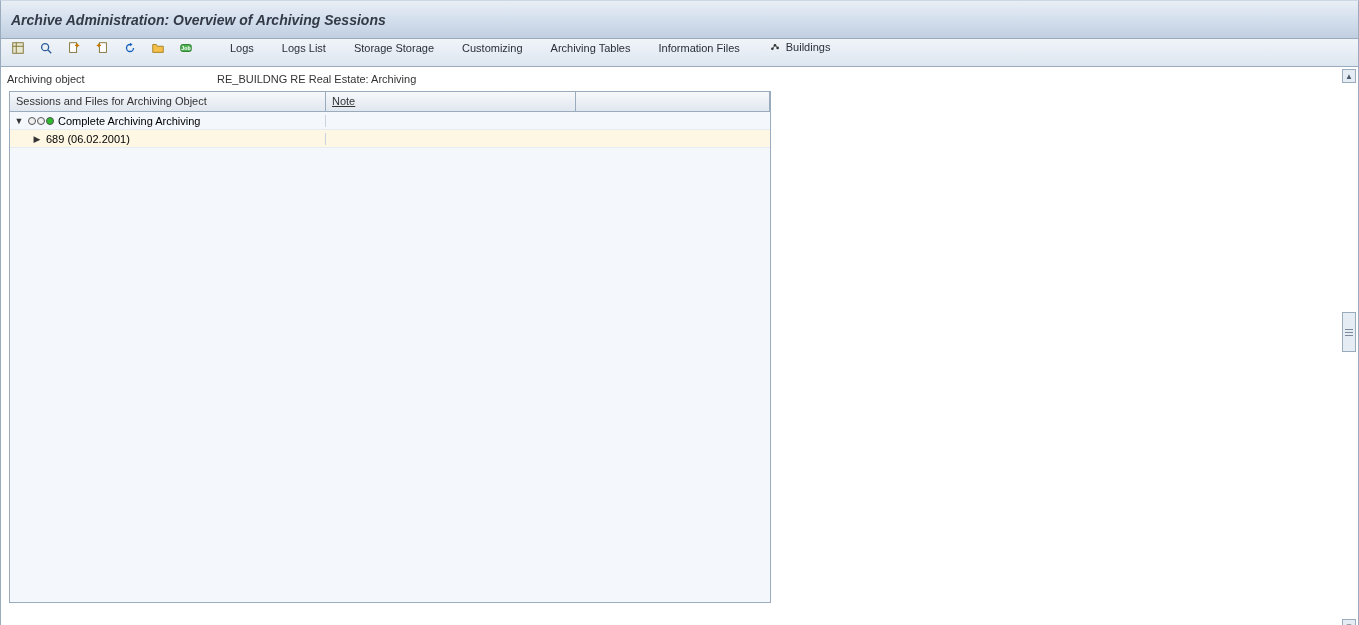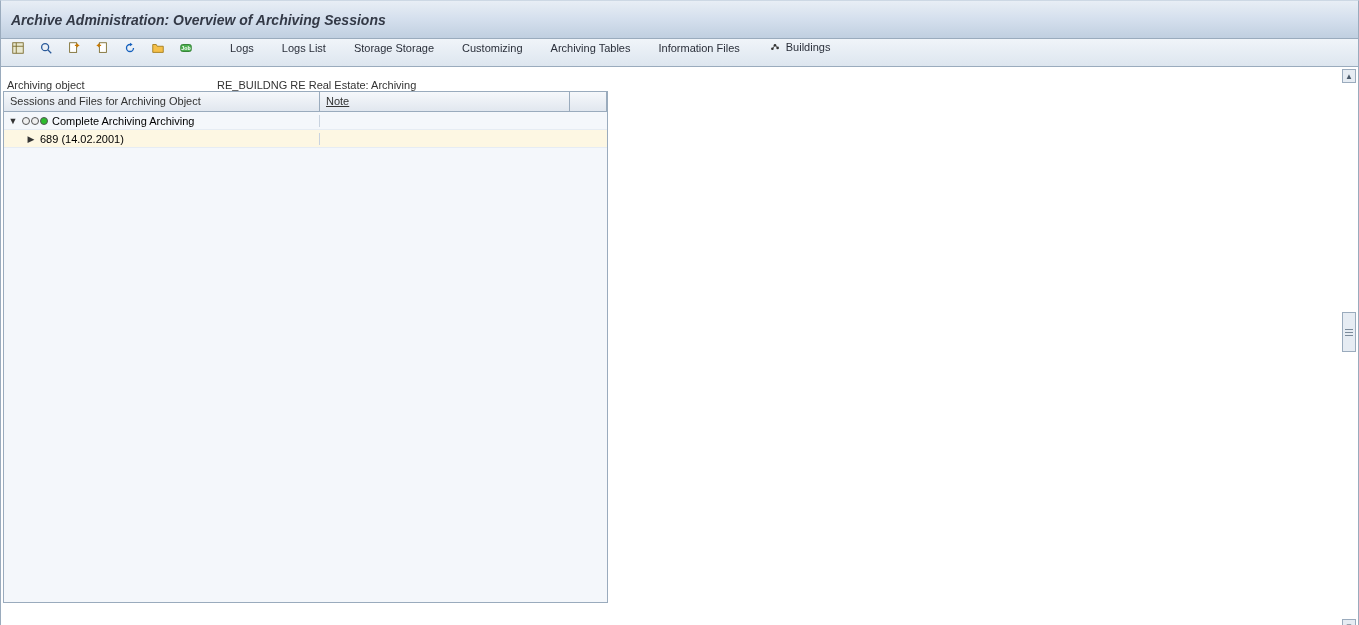--- a/index.html
+++ b/index.html
@@ -56,30 +56,30 @@
     .scroll-up { top: 2px; }
     .scroll-down { bottom: 2px; }
     .scroll-grip {
       position:absolute; right:2px; top: 245px; width:14px; height:40px;
       background:#e6ecf3; border:1px solid #9aabbd;
       display:flex;flex-direction:column;align-items:center;justify-content:center;gap:2px;
     }
     .scroll-grip span{width:8px;height:1px;background:#7a8a9a;}
     
     .info-row {
-      display:flex; align-items:flex-end; height: 24px;
+      display:flex; align-items:center; height: 24px;
       padding: 0 6px; color:#333;
       font-size: 11px;
     }
     .info-label { width: 210px; }
     
     .tree-wrap {
       border: 1px solid #9aabbd;
-      margin-left: 2px;
-      width: 605px;
+      margin-left: 8px;
+      width: 762px;
     }
     .grid-header {
       display:flex; height:20px;
       background: linear-gradient(to bottom,#f6f8fb,#e1e7ef);
       border-bottom:1px solid #9aabbd;
     }
     .grid-header .col {
       border-right:1px solid #9aabbd;
       padding: 3px 6px;
       color:#333;
@@ -207,21 +207,21 @@
               <i class="tl-green"></i>
           </span>
           <span>Complete Archiving Archiving</span>
         </div>
         <div class="cell2"></div>
         <div class="cell3"></div>
       </div>
       <div class="tree-row sel">
         <div class="cell1 indent1">
           <span class="tree-toggle">▶</span>
-          <span>689 (14.02.2001)</span>
+          <span>689 (06.02.2001)</span>
         </div>
         <div class="cell2"></div>
         <div class="cell3"></div>
       </div>
     </div>
   </div>
 
   <div class="scroll-grip">
       <span></span>
       <span></span>

